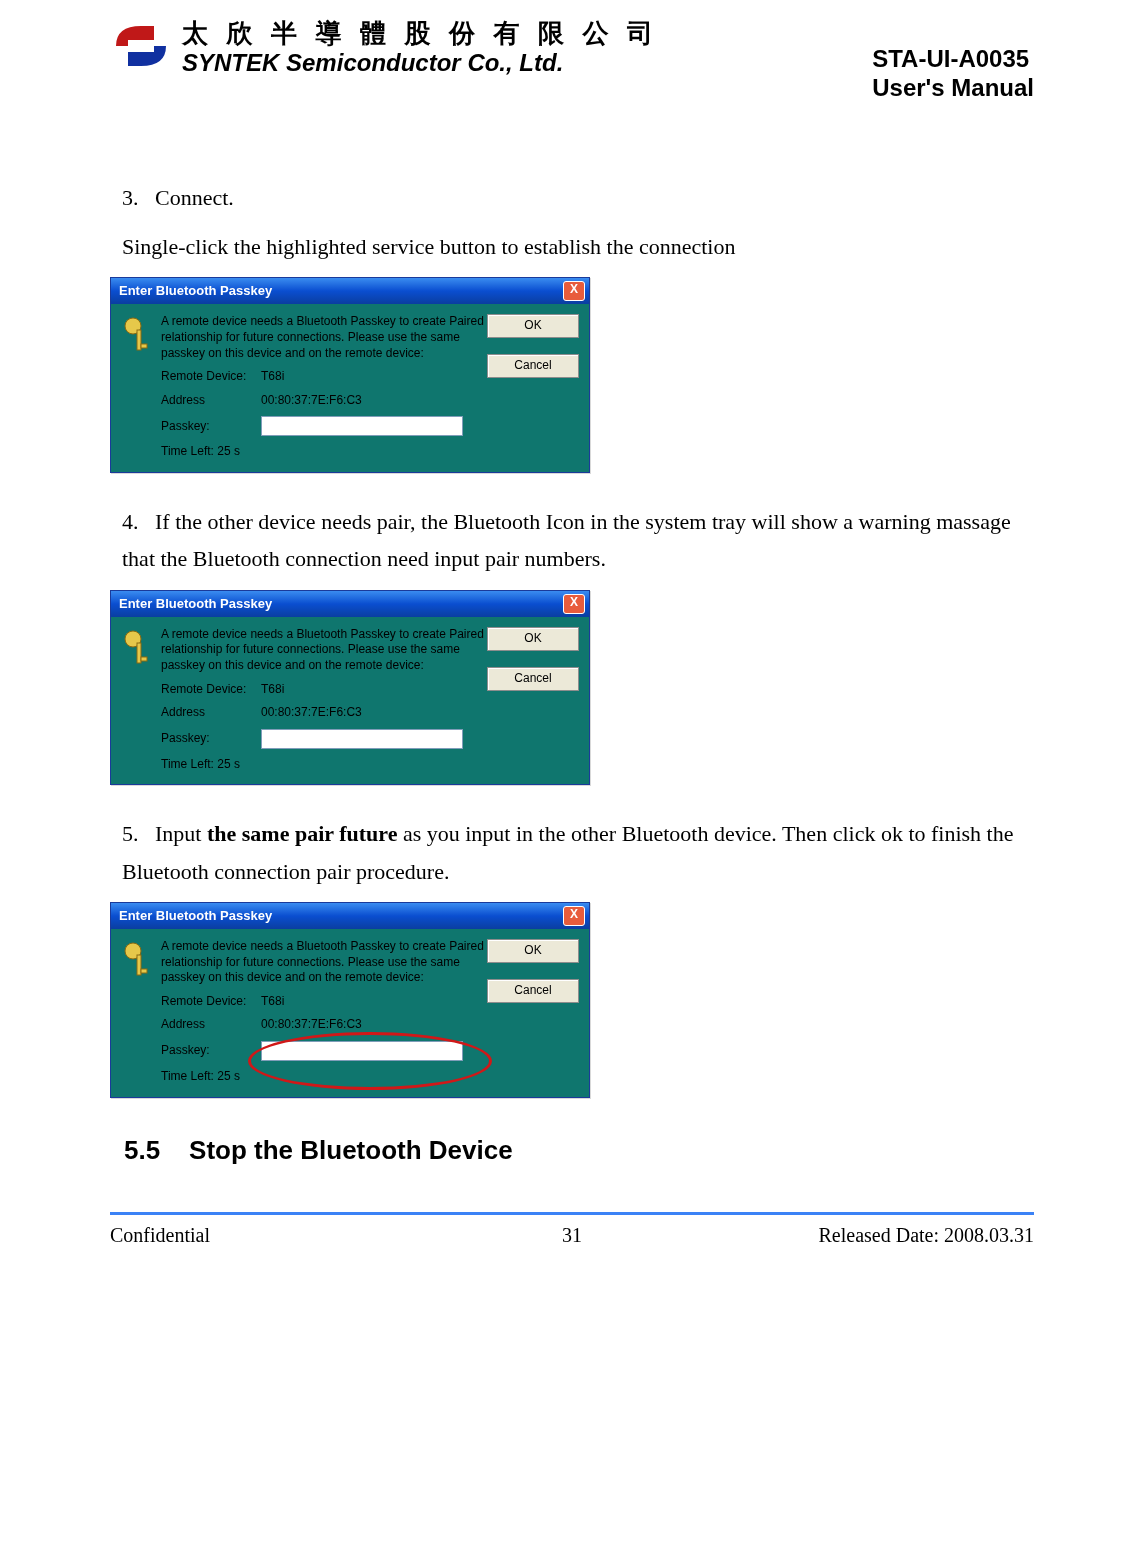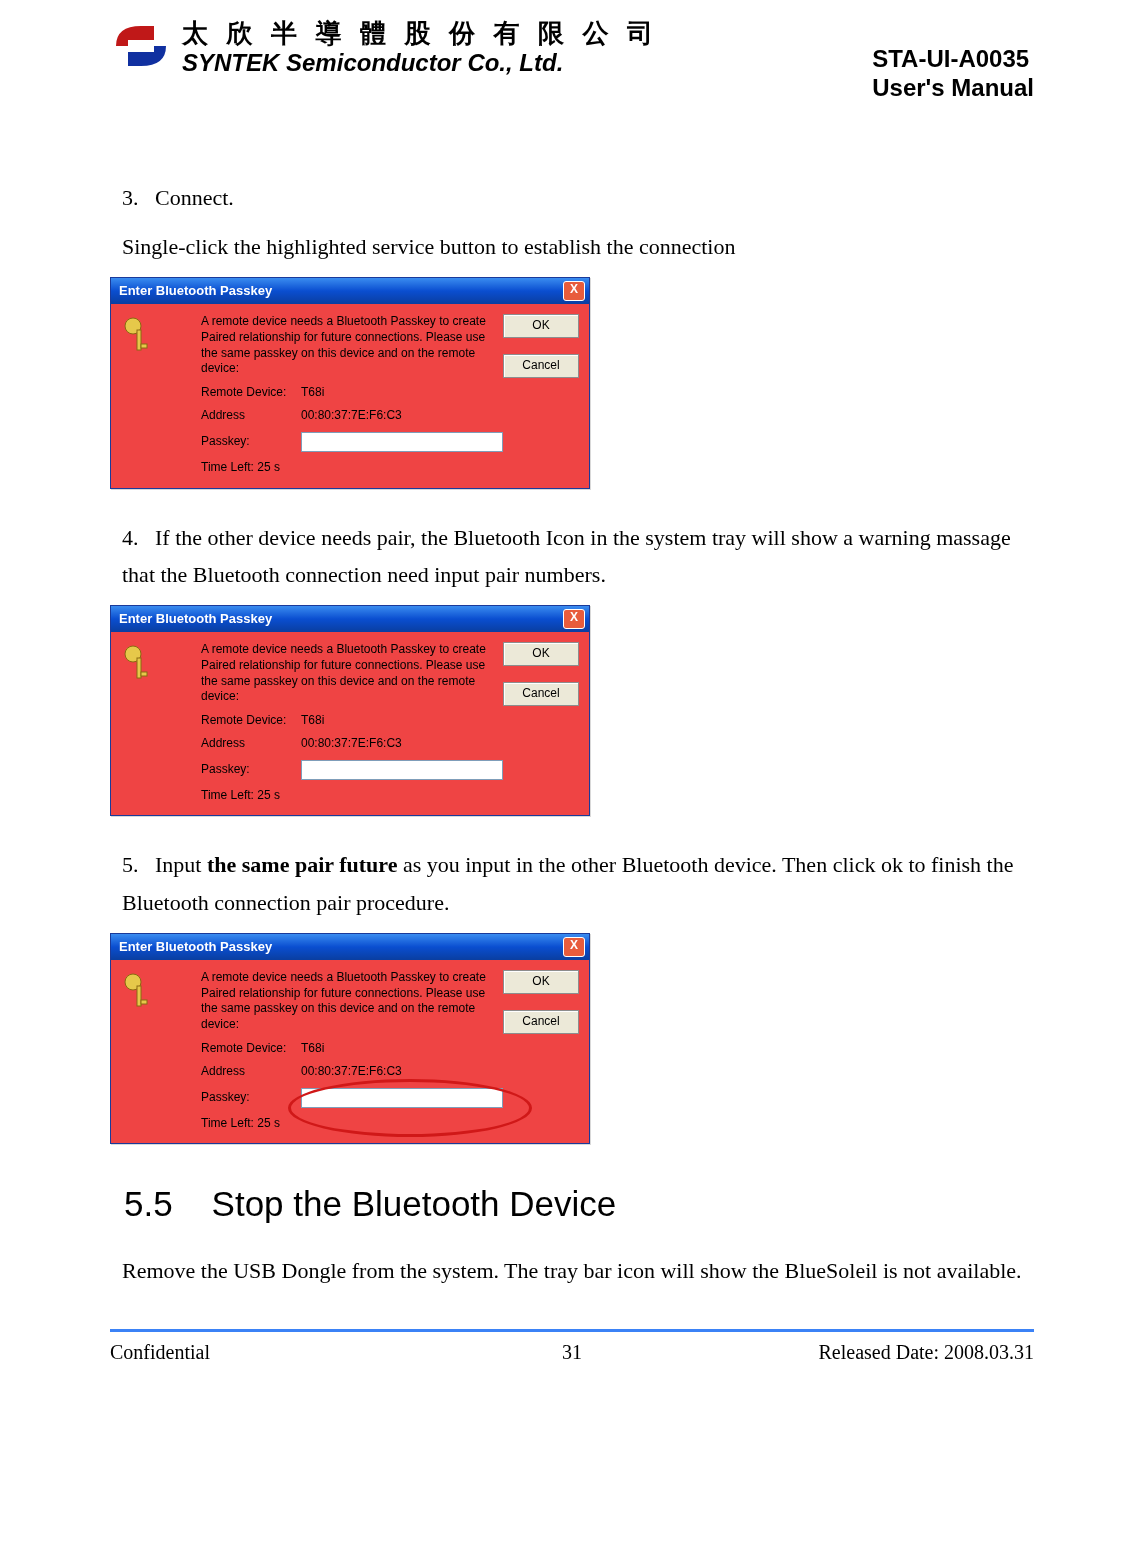--- a/index.html
+++ b/index.html
@@ -55,21 +55,21 @@
     padding-top: 58px;
     font-size: 22px;
     line-height: 1.7;
   }
   .step-line {
     margin: 12px;
   }
   .dialog {
     width: 478px;
     border: 1px solid #1a3a9a;
-    background: #ef4444;
+    background: #0f766e;
     font-family: Tahoma, Arial, sans-serif;
     font-size: 12px;
     margin: 6px 0 30px 0;
     box-shadow: 1px 1px 0 rgba(0,0,0,0.15);
   }
   .titlebar {
     height: 26px;
     background: linear-gradient(to bottom, #3a8cf0 0%, #0a4ed0 50%, #0a3ea0 100%);
     display: flex;
     align-items: center;
@@ -98,21 +98,20 @@
   .key-icon {
     width: 32px;
     height: 40px;
     margin-right: 8px;
     position: relative;
   }
   .dlg-main {
     flex: 1;
     color: #000;
     line-height: 1.3;
-    margin-left: 40px;
   }
   .dlg-buttons {
     width: 92px;
     display: flex;
     flex-direction: column;
     gap: 16px;
   }
   .win-btn {
     height: 22px;
     background: #ece9d8;
@@ -149,22 +148,22 @@
     left: -14px;
     top: -10px;
     width: 238px;
     height: 52px;
     border: 3px solid #d01818;
     border-radius: 50%;
     pointer-events: none;
   }
   .section-heading {
     font-family: Arial, Helvetica, sans-serif;
-    font-weight: normal;
-    font-size: 35px;
+    font-weight: bold;
+    font-size: 26px;
     margin: 18px 0 18px 14px;
   }
   .footer {
     border-top: 3px solid #3b82f6;
     margin-top: 40px;
     padding-top: 6px;
     display: flex;
     font-size: 20px;
     line-height: 1.4;
   }
@@ -327,21 +326,20 @@
           <div class="win-btn">Cancel</div>
         </div>
       </div>
     </div>
 
     <div class="section-heading">
       <span>5.5</span>&nbsp;&nbsp;&nbsp;
       <span>Stop the Bluetooth Device</span>
     </div>
 
-    <p class="step-line">Remove the USB Dongle from the system. The tray bar icon will show the BlueSoleil is not available.</p>
 
   </div>
 
   <div class="footer">
     <div class="left">Confidential</div>
     <div class="center">31</div>
     <div class="right">
       <div>Released Date: 2008.03.31</div>
     </div>
   </div>

